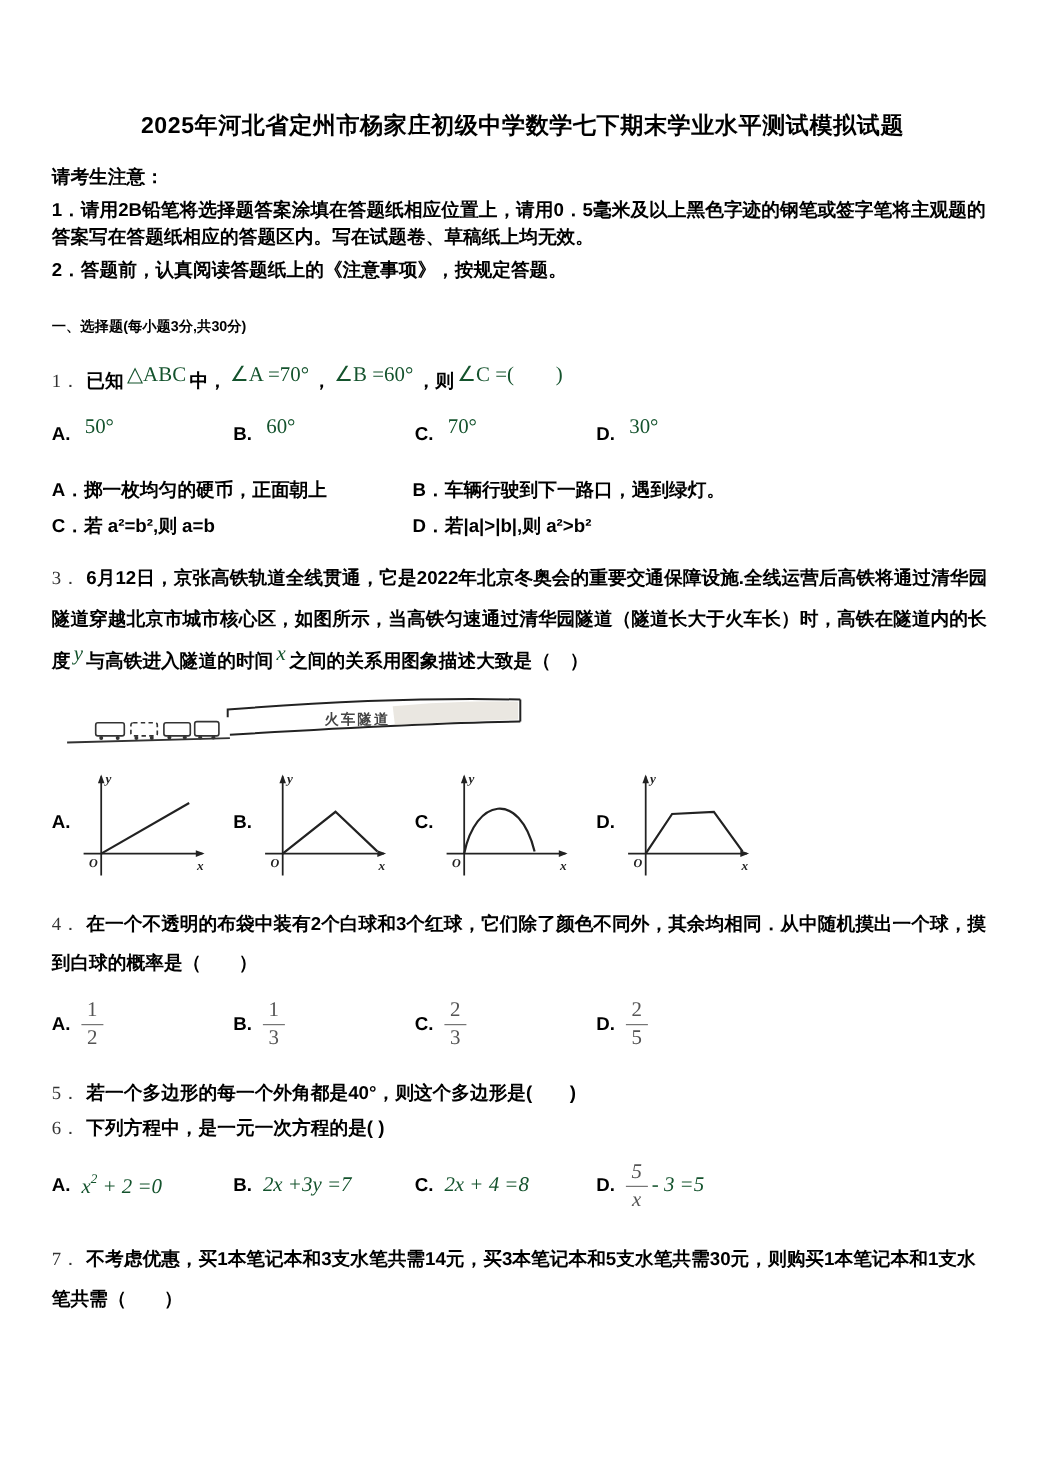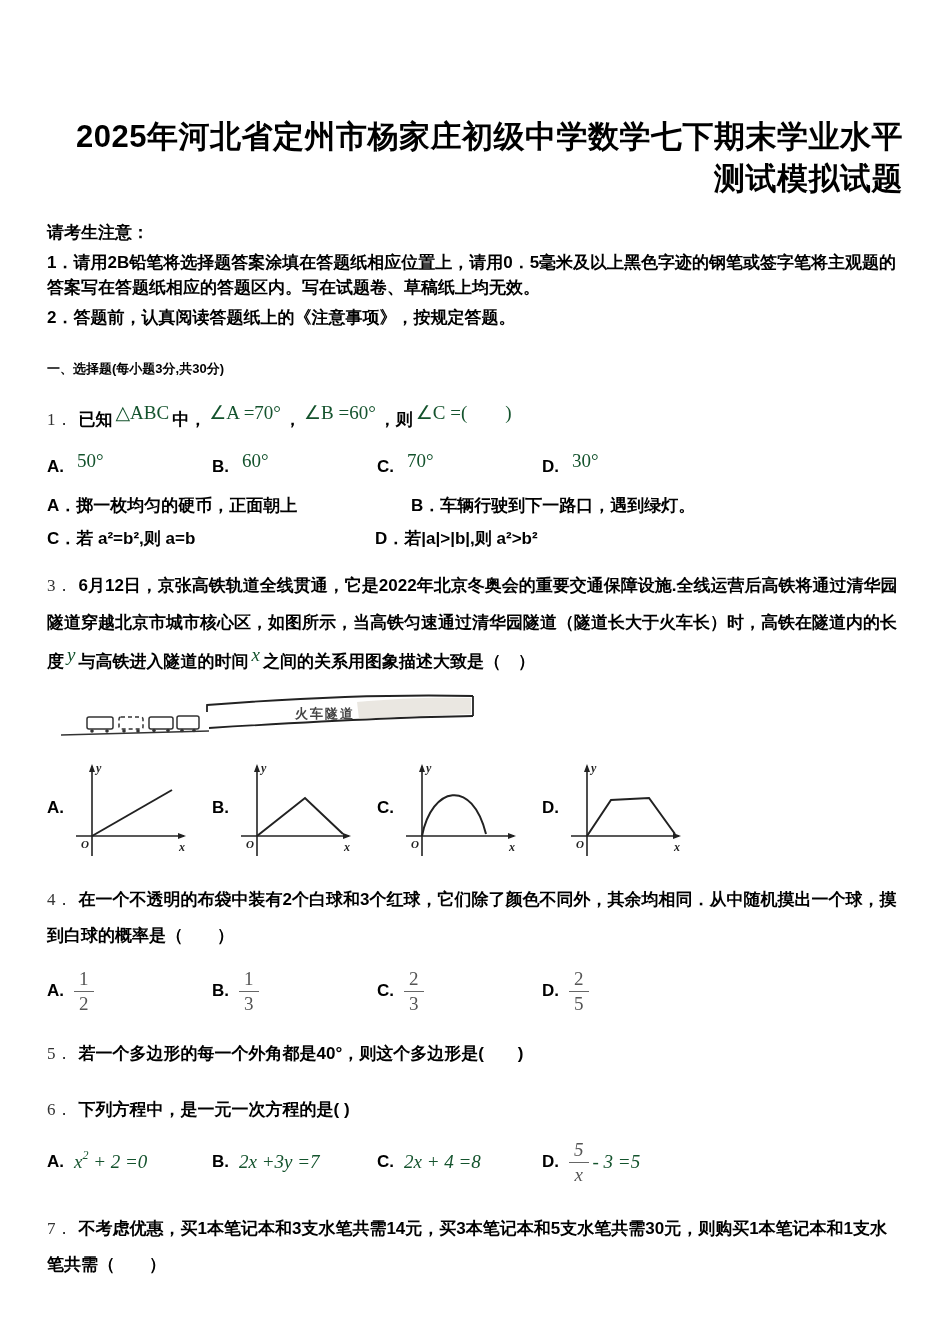--- a/index.html
+++ b/index.html
@@ -1,35 +1,35 @@
 <!DOCTYPE html>
 <html><head>
 <meta charset="utf-8">
 <style>
   * { box-sizing: border-box; }
   html, body { margin: 0; padding: 0; background: #fff; }
   body { width: 950px; min-height: 1344px; font-family: "Liberation Sans", sans-serif; color: #000; }
   .page { padding: 100px 47px 40px 47px; font-size: 17px; font-weight: 700; }
 
-  .title { font-size: 31px; font-weight: 700; text-align: right; margin: 16px 0 20px 0; letter-spacing: 0.5px; }
+  .title { font-size: 21px; font-weight: 700; text-align: center; margin: 0 0 20px 0; letter-spacing: 0.5px; }
 
   .body-text { margin: 0; line-height: 1.5; font-weight: 700; }
   .notice-head { margin: 0 0 4px 0; }
   .notice-line { margin: 0 0 4px 0; }
 
   .section-heading { font-size: 13px; font-weight: 700; margin: 30px 0 0 0; }
 
   .qnum { font-family: "Liberation Serif", serif; font-weight: 400; color: #333; margin-right: 6px; }
 
   .m { font-family: "Liberation Serif", serif; font-weight: 400; color: #14532d; font-size: 19px; }
   .raised { position: relative; top: -6px; display: inline-block; padding: 0 3px; }
   .ital { font-style: italic; }
 
   .question { margin-top: 26px; line-height: 1.6; }
-  .q-tight { margin-top: 28px; }
+  .q-tight { margin-top: 4px; }
 
   .opt-row { display: flex; align-items: center; }
   .opt-row .opt { width: 165px; display: flex; align-items: center; }
   .opt-row .opt.wide { width: 328px; }
   .opt-row .opt.flex-auto { width: auto; }
   .opt-label { font-weight: 700; margin-right: 10px; white-space: nowrap; }
   .opt-plain { font-weight: 700; }
 
   .frac { display: inline-block; text-align: center; font-family: "Liberation Serif", serif; font-weight: 400; color: #555; font-size: 19px; line-height: 1.15; vertical-align: middle; }
   .frac .fnum { display: block; padding: 0 5px 1px 5px; border-bottom: 1.5px solid #666; }
@@ -74,21 +74,21 @@
     <div class="opt">
         <span class="opt-label">C.</span>
         <span class="m raised">70°</span>
       </div>
     <div class="opt">
         <span class="opt-label">D.</span>
         <span class="m raised">30°</span>
       </div>
   </div>
 
-  <div class="opt-row" style="margin-top:16px;gap:36px;">
+  <div class="opt-row" style="margin-top:28px;">
     <div class="opt wide opt-plain">A．掷一枚均匀的硬币，正面朝上</div>
     <div class="opt flex-auto opt-plain">B．车辆行驶到下一路口，遇到绿灯。</div>
   </div>
   <div class="opt-row" style="margin-top:10px;text-align:right;">
     <div class="opt wide opt-plain">C．若 a²=b²,则 a=b</div>
     <div class="opt flex-auto opt-plain">D．若|a|&gt;|b|,则 a²&gt;b²</div>
   </div>
 
   <p class="body-text" style="margin-top:18px; line-height:2.15;">
     <span class="qnum">3．</span><span>6月12日，京张高铁轨道全线贯通，它是2022年北京冬奥会的重要交通保障设施.全线运营后高铁将通过清华园隧道穿越北京市城市核心区，如图所示，当高铁匀速通过清华园隧道（隧道长大于火车长）时，高铁在隧道内的长度</span><span class="m raised ital">y</span><span>与高铁进入隧道的时间</span><span class="m raised ital">x</span><span>之间的关系用图象描述大致是（　）</span>

